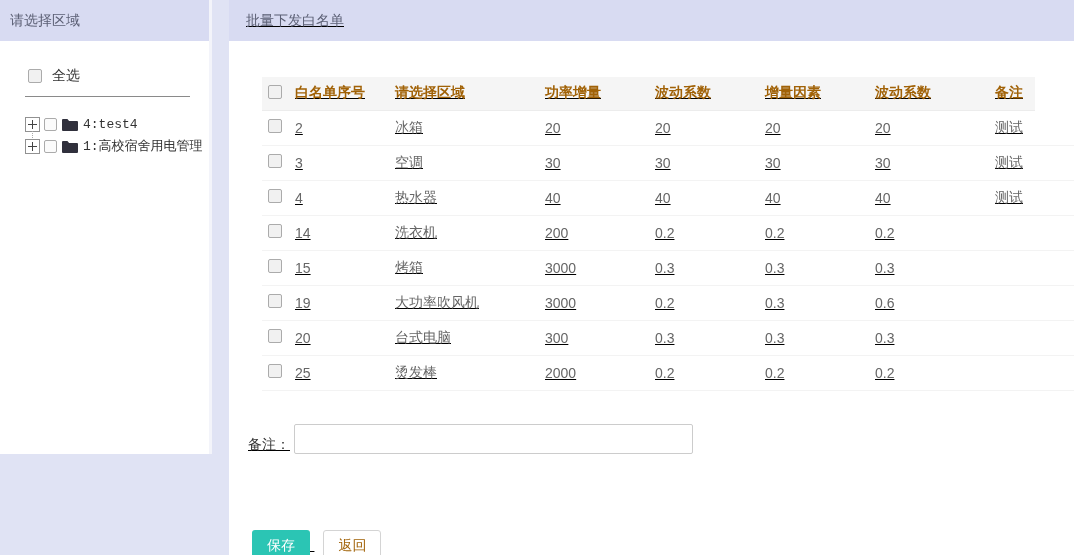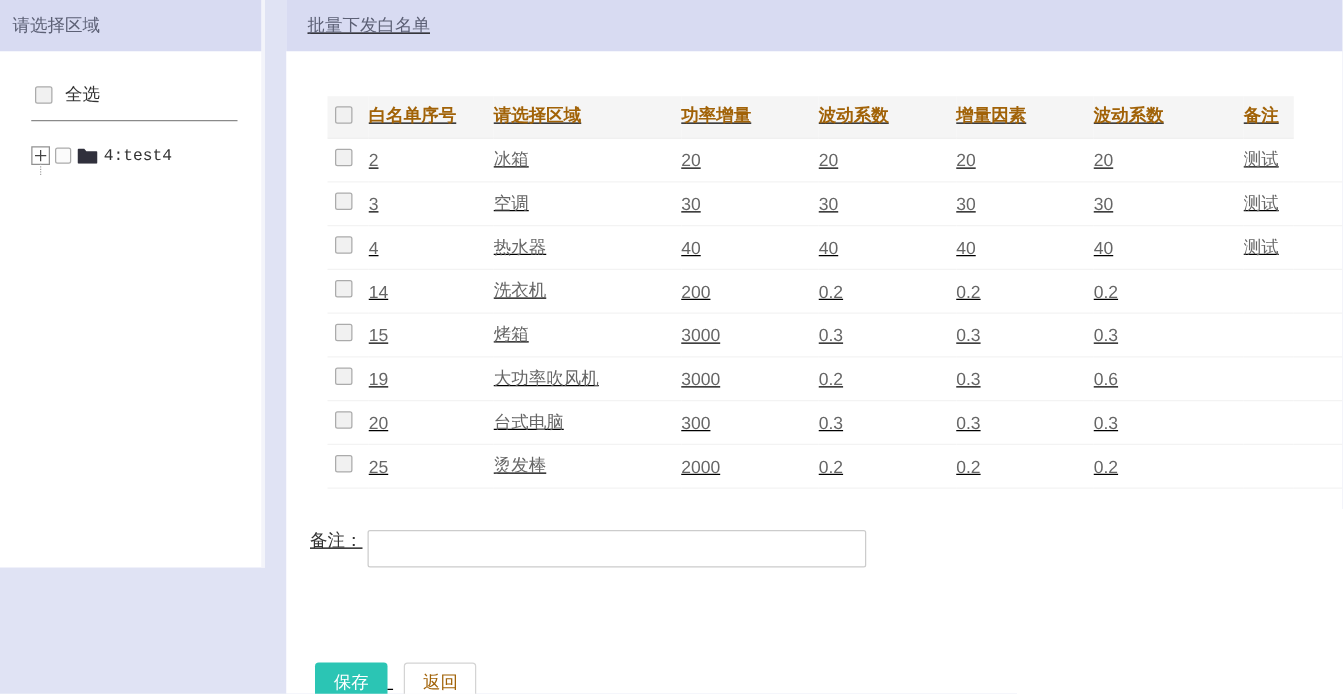--- a/index.html
+++ b/index.html
@@ -113,21 +113,21 @@
     height: 35px;
     font-size: 14px; color: #666;
     padding: 0;
     border-bottom: 1px solid #f3f3f3;
   }
   th.cb-cell, td.cb-cell { padding-left: 6px; }
 
   
   .remark-row {
     margin: 33px 12px 0 19px;
-    display: flex; align-items: flex-start;
+    display: flex; align-items: flex-end;
     font-size: 14px; color: #333;
   }
   .remark-row input {
     margin-left: 4px;
     width: 399px; height: 30px;
     border: 1px solid #cccccc;
     border-radius: 2px;
     font-size: 14px;
     padding: 0 8px;
     color: #333;
@@ -173,20 +173,30 @@
   <div class="tree">
     <div class="tree-item first">
       <span class="expander"></span>
       <span class="cb"></span>
       <span class="folder">
         <svg width="16" height="13" viewBox="0 0 16 13">
             <path d="M0 2 Q0 1 1 1 h4.4 l1.7 2 H15 q1 0 1 1 V12 q0 1 -1 1 H1 q-1 0 -1 -1 Z" fill="#30303c"></path>
           </svg>
       </span>
       <span class="tree-label">4:test4</span>
+    </div>
+    <div class="tree-item">
+      <span class="expander"></span>
+      <span class="cb"></span>
+      <span class="folder">
+        <svg width="16" height="13" viewBox="0 0 16 13">
+            <path d="M0 2 Q0 1 1 1 h4.4 l1.7 2 H15 q1 0 1 1 V12 q0 1 -1 1 H1 q-1 0 -1 -1 Z" fill="#30303c"></path>
+          </svg>
+      </span>
+      <span class="tree-label">1:高校宿舍用电管理</span>
     </div>
   </div>
 </aside>
 
 <main class="main">
   <div class="panel-header">批量下发白名单</div>
 
   <table>
     <colgroup>
       <col style="width:33px">

